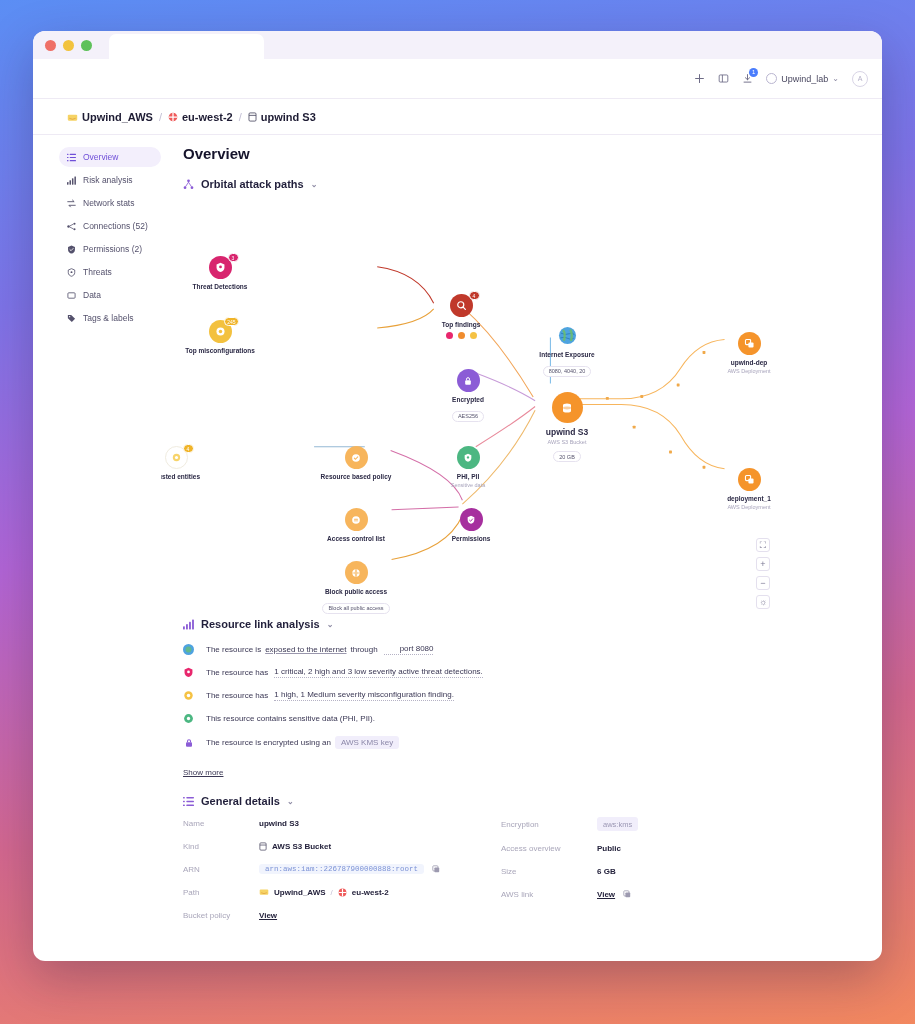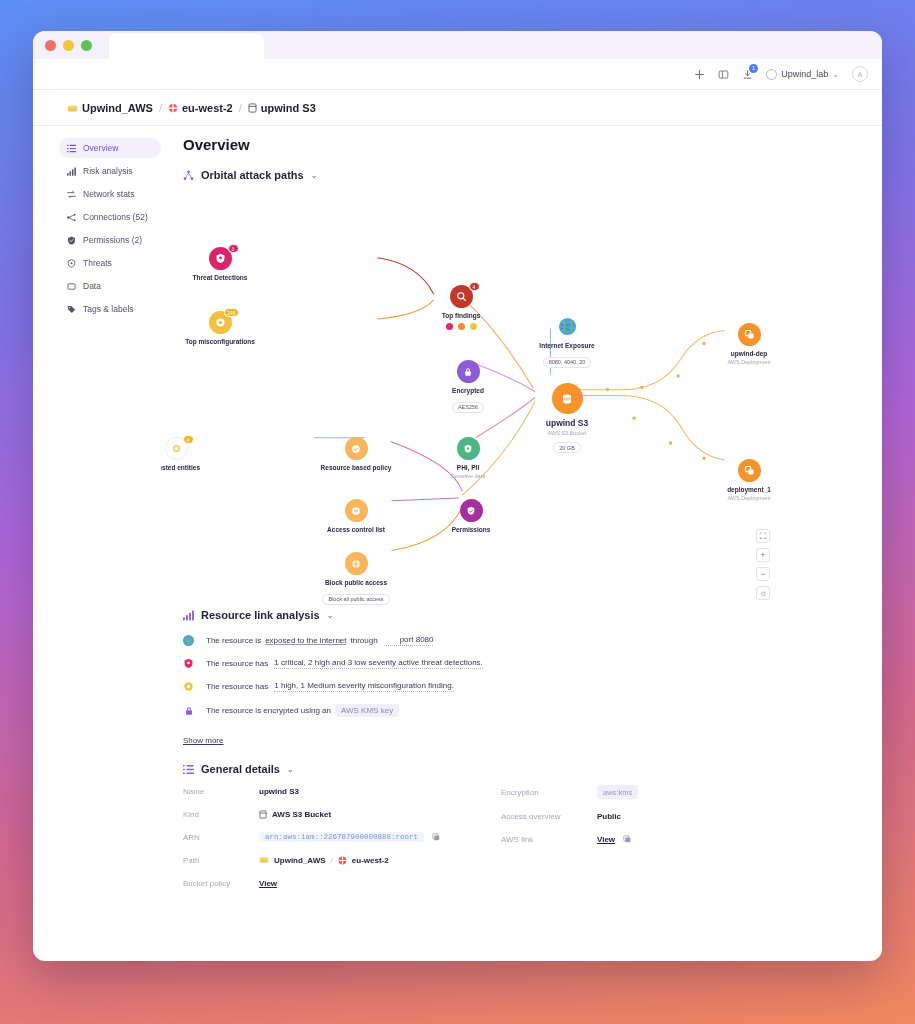--- a/index.html
+++ b/index.html
@@ -33,21 +33,21 @@
   .light { width: 11px; height: 11px; border-radius: 50%; }
   .l-red { background: #ef7067; }
   .l-yellow { background: #f2c33e; }
   .l-green { background: #5ec15a; }
   #tabstrip {
     position: absolute; left: 76px; top: 3px;
     width: 155px; height: 25px;
     background: #ffffff; border-radius: 7px 7px 0 0;
   }
   #toolbar {
-    height: 31px; background: #ffffff; flex: none;
+    height: 40px; background: #ffffff; flex: none;
     display: flex; align-items: center; justify-content: flex-end;
     padding-right: 14px; gap: 13px;
     border-bottom: 1px solid #eeeaf4;
   }
   .tb-icon {
     color: #6d6b86; display: flex; align-items: center;
     position: relative; cursor: pointer;
   }
   .tb-badge {
     position: absolute; top: -5px; right: -5px;
@@ -574,20 +574,29 @@
           <span class="risk-dot" style="background:transparent;">
             <svg width="11" height="11" viewBox="0 0 12 12">
                 <circle cx="6" cy="6" r="4.6" fill="#f5c244"></circle>
                 <circle cx="6" cy="6" r="1.9" fill="#fff"></circle>
               </svg>
           </span>
           <span>The resource has </span>
           <span class="u-dot" style="margin-left:-6px;">1 high,  1 Medium severity misconfiguration finding.</span>
         </div>
 
+        <div class="risk-row">
+          <span class="risk-dot" style="background:transparent;">
+            <svg width="11" height="11" viewBox="0 0 12 12">
+                <circle cx="6" cy="6" r="4.8" fill="#4cb782"></circle>
+                <circle cx="6" cy="6" r="1.8" fill="#fff"></circle>
+              </svg>
+          </span>
+          <span>This resource contains sensitive data (PHI, PII).</span>
+        </div>
 
         <div class="risk-row">
           <span class="risk-dot" style="background:transparent;">
             <svg width="10" height="10" viewBox="0 0 12 12">
                 <rect x="2.4" y="5" width="7.2" height="5.6" rx="1.2" fill="#8b5cd6"></rect>
                 <path d="M4.2 5V3.8a1.8 1.8 0 013.6 0V5" stroke="#8b5cd6" stroke-width="1.3" fill="none"></path>
               </svg>
           </span>
           <span>The resource is encrypted using an </span>
           <span class="kms-chip" style="margin-left:-8px;">AWS KMS key</span>
@@ -663,20 +672,24 @@
           <div id="det-right">
             <div class="det-row">
               <span class="det-key" style="width:88px;">Encryption</span>
               <span class="aws-chip">aws:kms</span>
             </div>
             <div class="det-row">
               <span class="det-key" style="width:88px;">Access overview</span>
               <span class="det-val">Public</span>
             </div>
             <div class="det-row">
+              <span class="det-key" style="width:88px;">Size</span>
+              <span class="det-val">6 GB</span>
+            </div>
+            <div class="det-row">
               <span class="det-key" style="width:88px;">AWS link</span>
               <span class="det-val link-view">View</span>
               <span class="copy-ic">
                 <svg width="8" height="8" viewBox="0 0 10 10">
                     <rect x="1" y="1" width="6.4" height="6.4" rx="1" stroke="currentColor" stroke-width="1" fill="none"></rect>
                     <rect x="3" y="3" width="6" height="6" rx="1" fill="currentColor"></rect>
                   </svg>
               </span>
             </div>
           </div>

